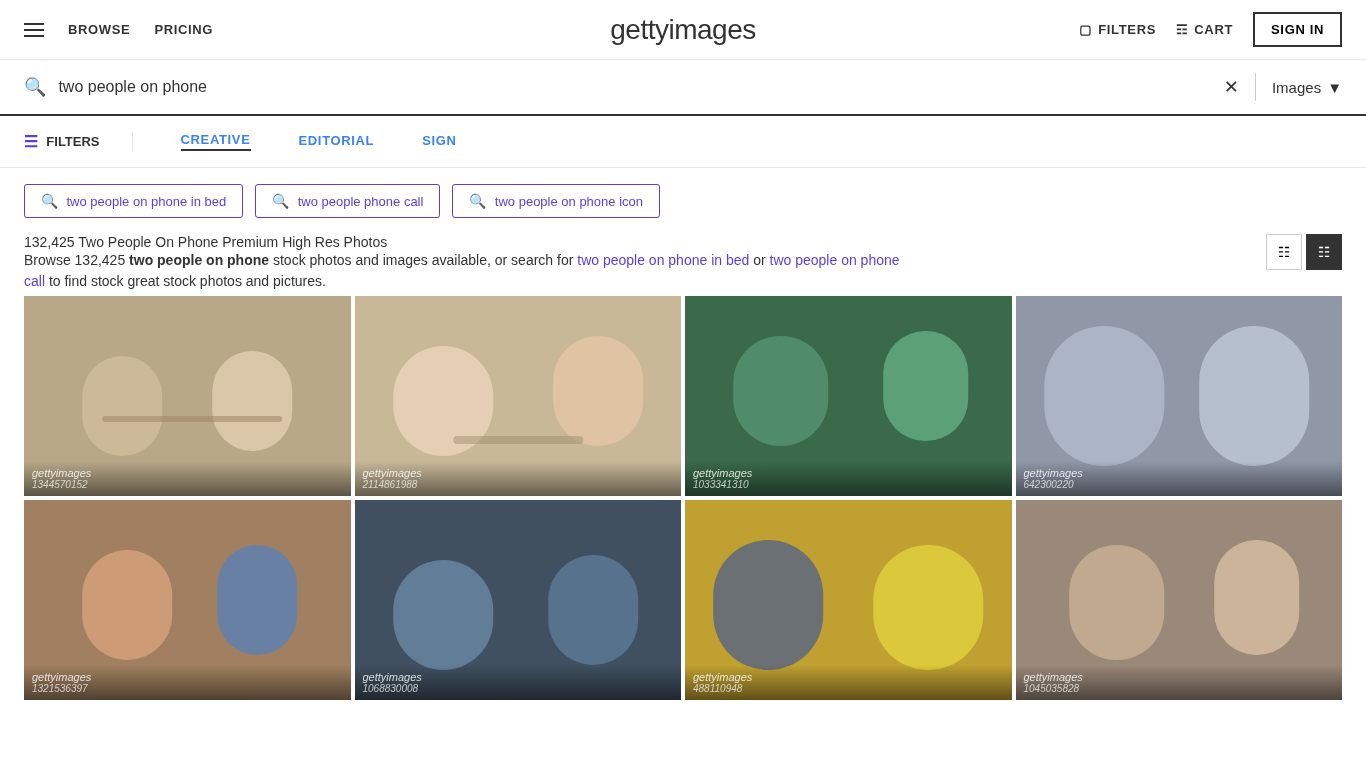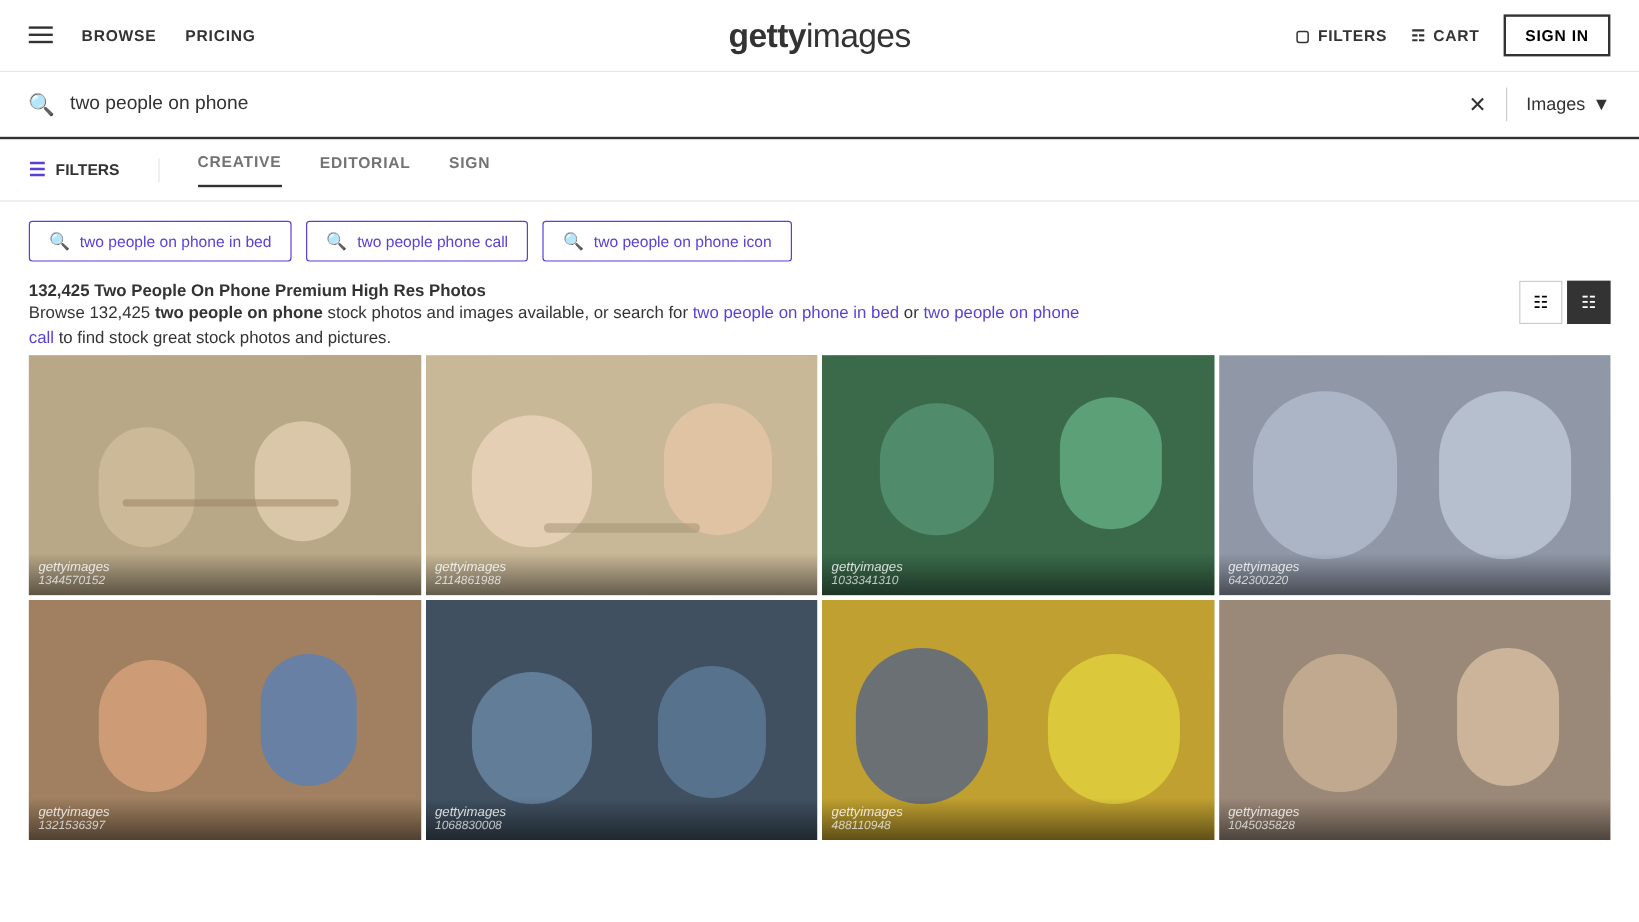--- a/index.html
+++ b/index.html
@@ -9,21 +9,21 @@
     .header {
       display: flex;
       align-items: center;
       justify-content: space-between;
       padding: 0 24px;
       height: 60px;
       border-bottom: 1px solid #e5e5e5;
     }
     .header-left {
       display: flex;
-      align-items: flex-start;
+      align-items: flex-end;
       gap: 24px;
     }
     .hamburger {
       display: flex;
       flex-direction: column;
       gap: 4px;
       cursor: pointer;
     }
     .hamburger span {
       display: block;
@@ -41,21 +41,21 @@
     }
     .logo {
       position: absolute;
       left: 50%;
       transform: translateX(-50%);
       font-size: 28px;
       font-weight: 400;
       letter-spacing: -0.5px;
       color: #333;
     }
-    .logo span:first-child { font-weight: 700; }
+    .logo span:first-child { font-weight: 400; }
     .header-right {
       display: flex;
       align-items: center;
       gap: 20px;
     }
     .header-right-item {
       display: flex;
       align-items: center;
       gap: 6px;
       font-size: 13px;
@@ -136,22 +136,23 @@
     }
     .filter-icon {
       color: #5a3fd9;
       font-size: 16px;
     }
     .filter-tab {
       font-size: 13px;
       font-weight: 700;
       letter-spacing: 0.05em;
       cursor: pointer;
-      color: #737373;
-      padding-bottom: 12px;
+      color: #3b82f6;
+      padding-bottom: 2px;
+      margin-left: 16px;
     }
     .filter-tab.active {
       border-bottom: 2px solid #333;
     }
 
     
     .main {
       padding: 16px 24px 0;
     }
     .suggestion-pills {
@@ -166,21 +167,21 @@
       border: 1px solid #5a3fd9;
       color: #5a3fd9;
       padding: 8px 16px;
       border-radius: 3px;
       font-size: 13px;
       cursor: pointer;
     }
     .pill-icon { font-size: 14px; }
     .results-count {
       font-size: 14px;
-      font-weight: 700;
+      font-weight: 400;
     }
     .results-desc {
       font-size: 14px;
       line-height: 1.5;
       max-width: 900px;
     }
     .results-desc a { color: #5a3fd9; text-decoration: none; }
     .view-toggle {
       display: flex;
       gap: 4px;

